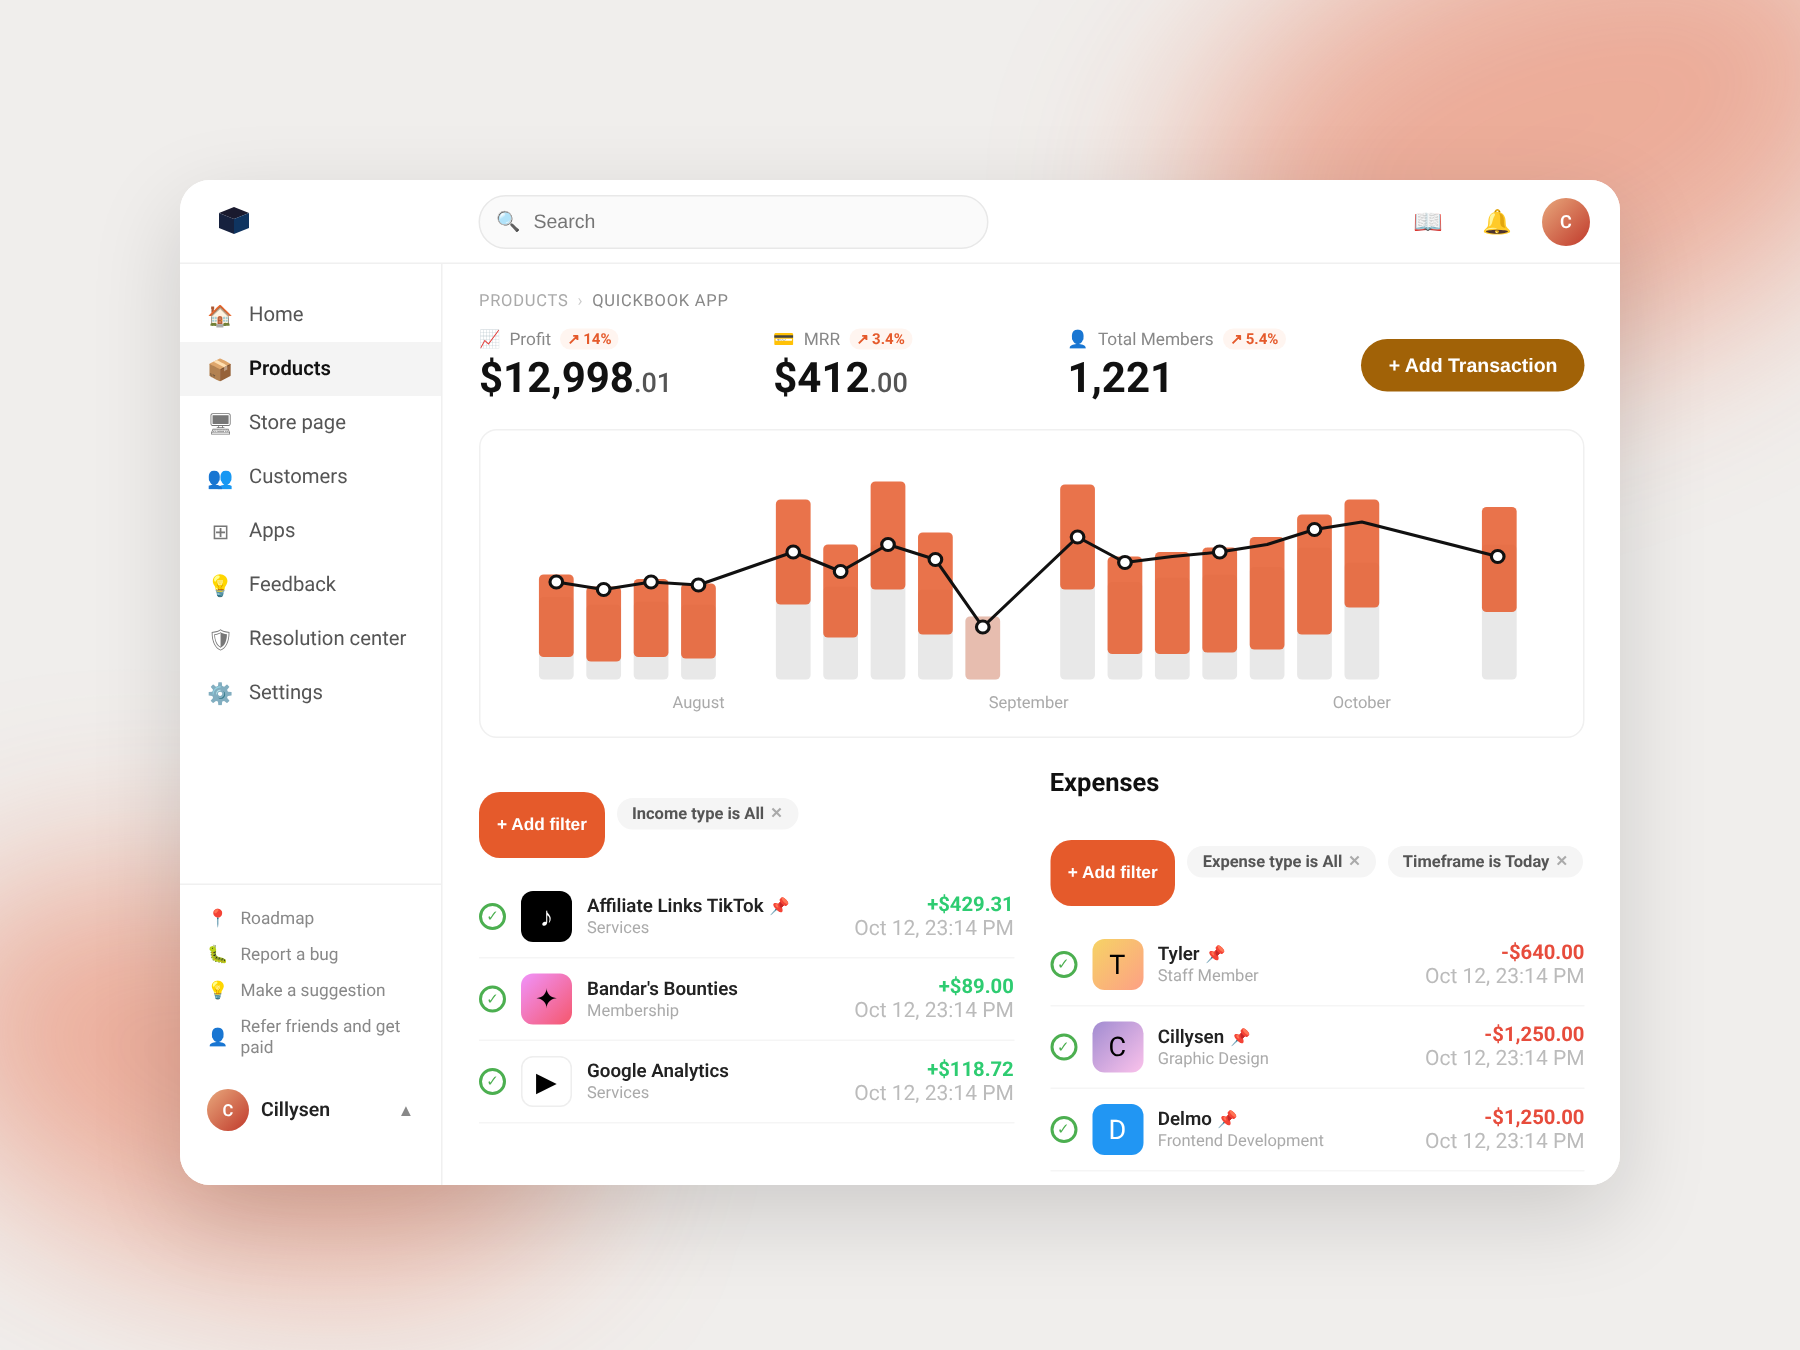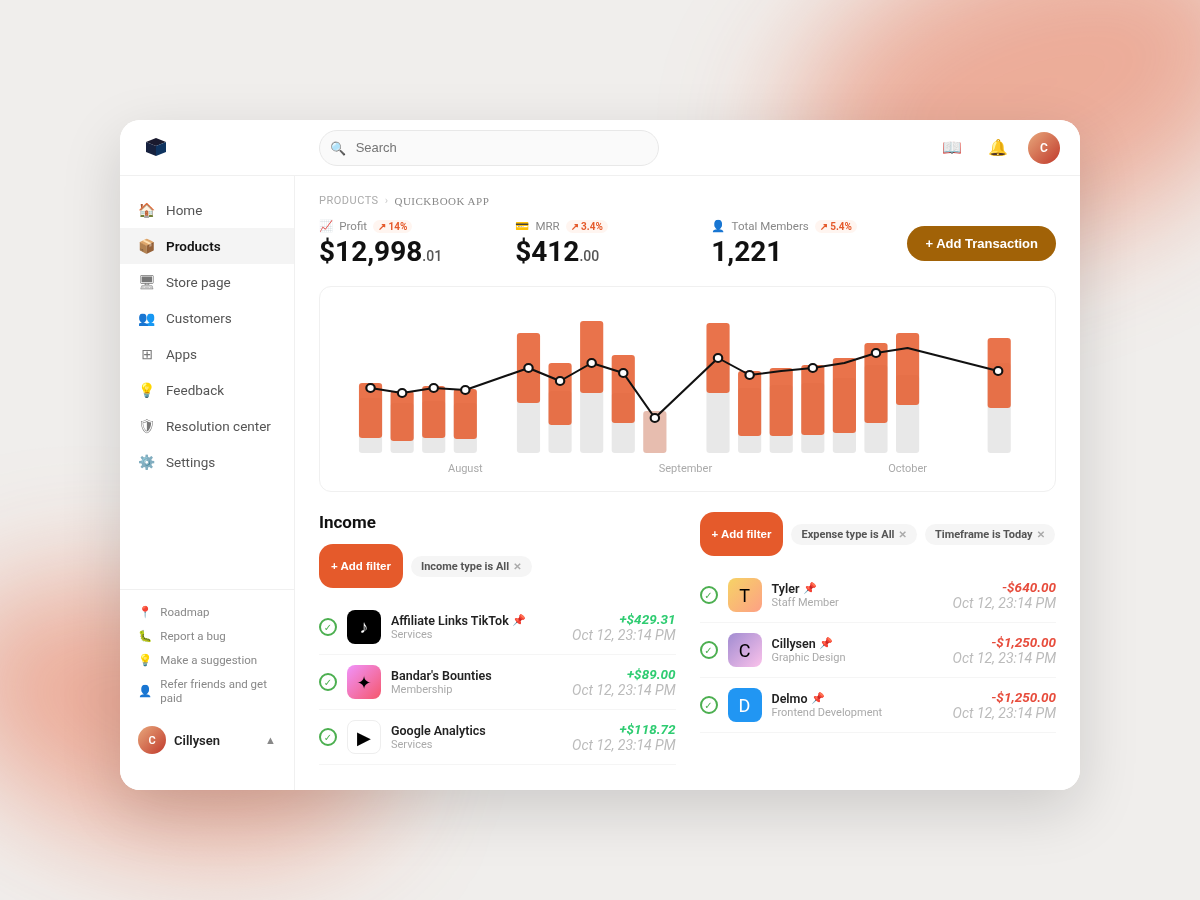--- a/index.html
+++ b/index.html
@@ -200,21 +200,21 @@
       font-size: 11px;
       color: #aaa;
       text-transform: uppercase;
       letter-spacing: 0.5px;
       margin-bottom: 12px;
       display: flex;
       align-items: center;
       gap: 6px;
     }
     .breadcrumb-sep { color: #ccc; }
-    .breadcrumb-current { color: #888; font-family: Liberation Serif, serif; }
+    .breadcrumb-current { color: #888; }
 
     
     .stats-row {
       display: flex;
       align-items: flex-start;
       gap: 40px;
       margin-bottom: 18px;
     }
     .stat-item { flex: 1; }
     .stat-label {
@@ -233,21 +233,21 @@
       padding: 1px 5px;
       border-radius: 8px;
       display: flex; align-items: center; gap: 2px;
     }
     .stat-value {
       font-size: 28px;
       font-weight: 700;
       color: #111;
     }
     .stat-value .cents {
-      font-size: 14px;
+      font-size: 18px;
       font-weight: 500;
       color: #555;
     }
 
     .add-transaction-btn {
       background: #a16207;
       color: #fff;
       border: none;
       border-radius: 20px;
       padding: 10px 18px;
@@ -328,21 +328,21 @@
     }
     .add-filter-btn {
       background: #e55a2b;
       color: #fff;
       border: none;
       border-radius: 14px;
       padding: 16px 12px;
       font-size: 11.5px;
       font-weight: 600;
       cursor: pointer;
-      display: flex; align-items: center; gap: 4px;
+      display: flex; align-items: center; gap: 4px; margin-top: 16px;
     }
     .filter-tag {
       background: #f5f5f5;
       color: #555;
       font-size: 11px;
       padding: 4px 10px;
       border-radius: 12px;
       display: flex; align-items: center; gap: 4px; font-weight: bold;
     }
     .filter-tag .tag-x { cursor: pointer; color: #aaa; font-size: 10px; }
@@ -373,21 +373,21 @@
     }
     .tx-info { flex: 1; min-width: 0; }
     .tx-name {
       font-size: 12.5px;
       font-weight: 600;
       color: #222;
       display: flex; align-items: center; gap: 4px;
     }
     .tx-pin { color: #e55a2b; font-size: 11px; }
     .tx-sub { font-size: 11px; color: #aaa; }
-    .tx-amount-wrap { text-align: right; font-style: italic; }
+    .tx-amount-wrap { text-align: right; }
     .tx-amount { font-size: 13.5px; font-weight: 700; }
     .tx-amount.positive { color: #2ecc71; }
     .tx-amount.negative { color: #e74c3c; }
     .tx-date { font-size: 14px; color: #bbb; }
 
     
     .logo-tiktok { background: #000; color: #fff; }
     .logo-bandar { background: linear-gradient(135deg, #f093fb, #f5576c); }
     .logo-google { background: #fff; border: 1px solid #eee; }
     .logo-tyler { background: linear-gradient(135deg, #f6d365, #fda085); }
@@ -604,21 +604,20 @@
         <div class="chart-labels">
           <span>August</span>
           <span>September</span>
           <span>October</span>
         </div>
       </div>
 
       <div class="two-col">
 
         <div class="income-section">
-          <div class="section-title">Income</div>
           <div class="filter-row">
             <button class="add-filter-btn">+ Add filter</button>
             <div class="filter-tag">
               <span>Income type is All</span>
               <span class="tag-x">✕</span>
             </div>
           </div>
           <div class="transaction-list" id="income-list">
           <div class="transaction-item">
       <div class="tx-check">
@@ -671,20 +670,21 @@
       </div>
       <div class="tx-amount-wrap">
         <div class="tx-amount positive">+$118.72</div>
         <div class="tx-date">Oct 12, 23:14 PM</div>
       </div>
     </div>
             </div>
         </div>
 
         <div class="expenses-section">
+          <div class="section-title">Expenses</div>
           <div class="filter-row">
             <button class="add-filter-btn">+ Add filter</button>
             <div class="filter-tag">
               <span>Expense type is All</span>
               <span class="tag-x">✕</span>
             </div>
             <div class="filter-tag">
               <span>Timeframe is Today</span>
               <span class="tag-x">✕</span>
             </div>

